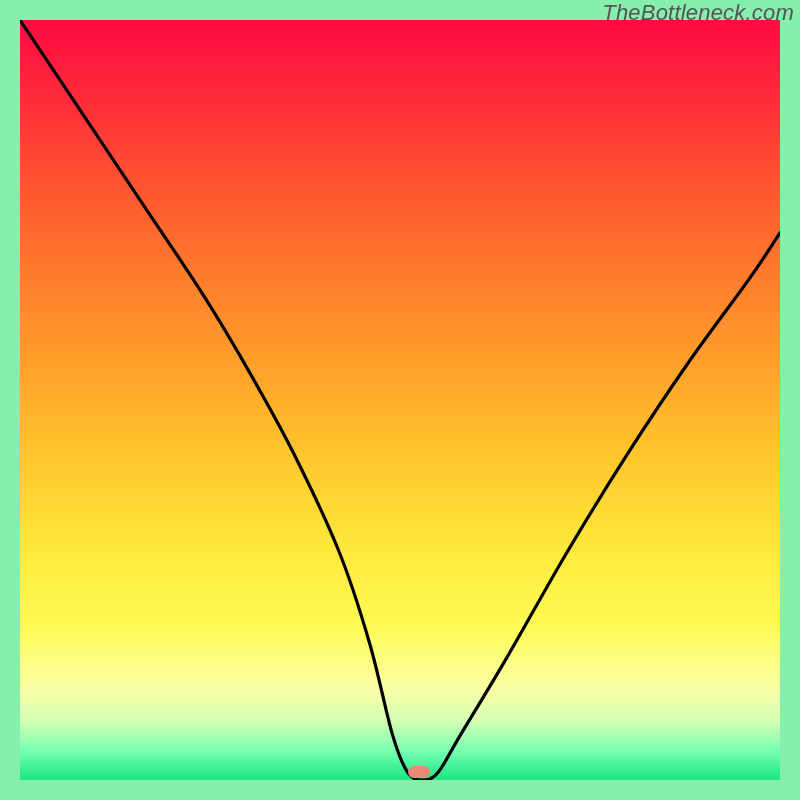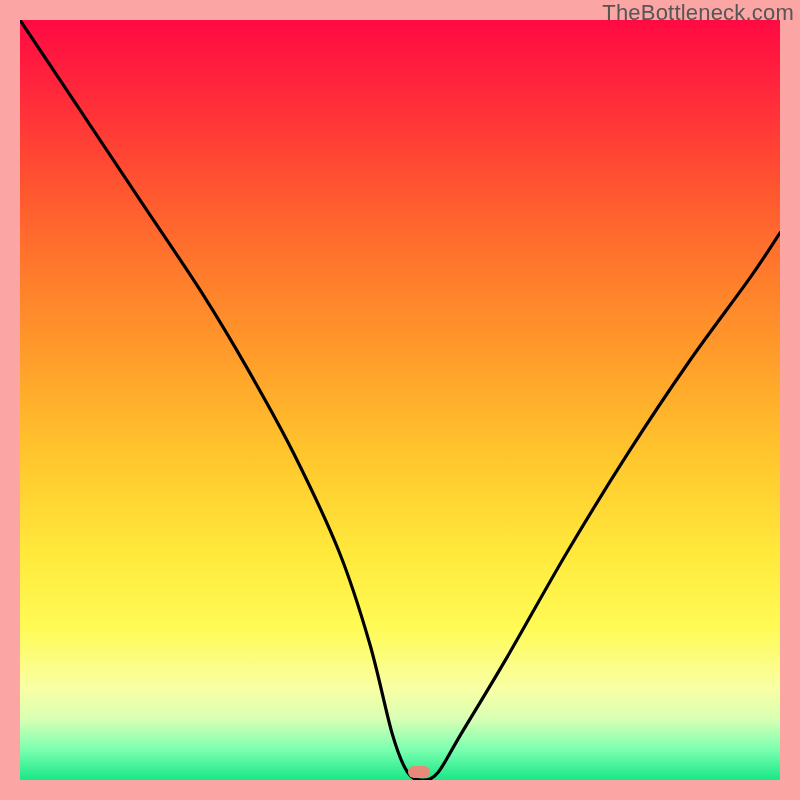--- a/index.html
+++ b/index.html
@@ -8,21 +8,22 @@
     width: 800px;
     height: 800px;
     background: #000;
     overflow: hidden;
     font-family: Arial, Helvetica, sans-serif;
   }
   .frame {
     position: relative;
     width: 800px;
     height: 800px;
-    background: #fca5a5;
+    background: #86efac;
+    font-style: italic;
   }
   .plot {
     position: absolute;
     left: 20px;
     top: 20px;
     width: 760px;
     height: 760px;
     background: linear-gradient(
       to bottom,
       #ff0a43 0%,

